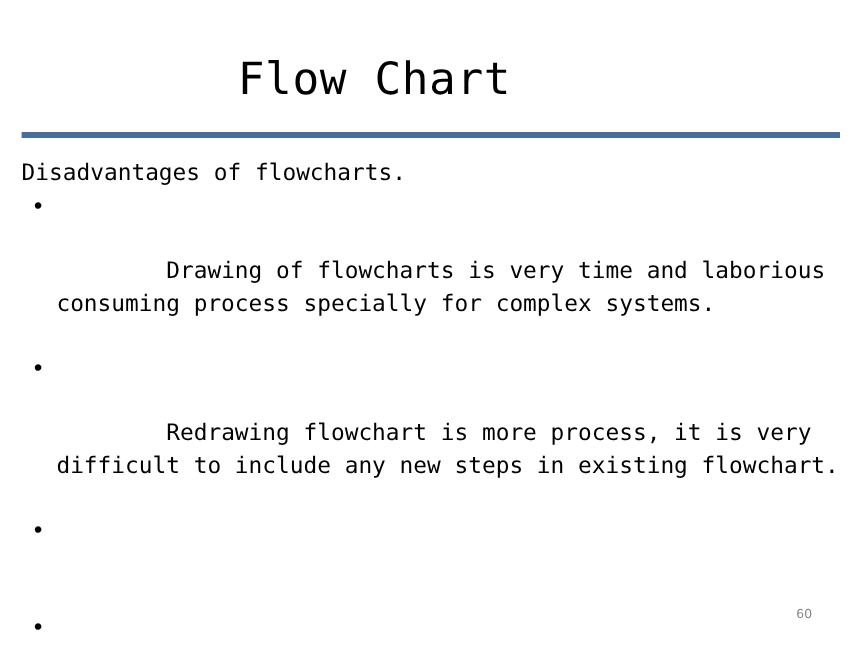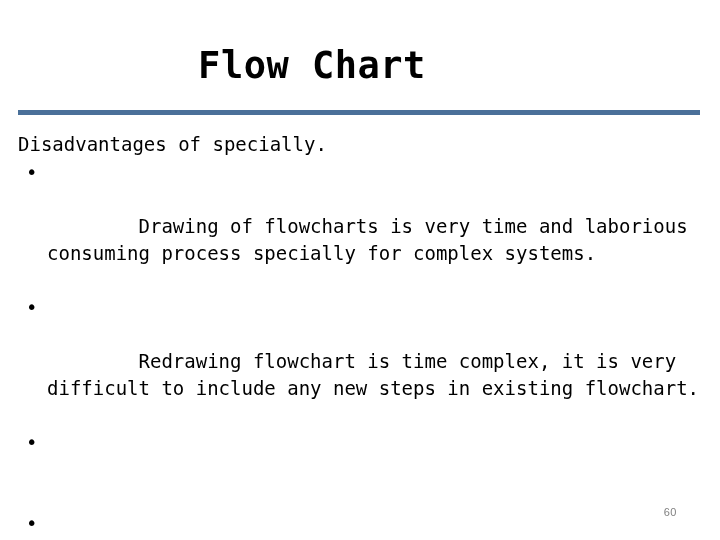--- a/index.html
+++ b/index.html
@@ -24,21 +24,21 @@
 
   
   .slide-title {
     position: absolute;
     left: 0;
     top: 44px;
     width: 624px;
     text-align: center;
     font-family: "DejaVu Sans Mono", monospace;
     font-size: 37px;
-    font-weight: 700;
+    font-weight: 400;
     letter-spacing: 0.5px;
     color: #000000;
     line-height: 44px;
     white-space: pre;
   }
 
   
   .title-rule {
     position: absolute;
     left: 18px;
@@ -104,30 +104,30 @@
 <body>
 
 <div class="slide">
 
   <div class="slide-title">Flow Chart</div>
 
   <div class="title-rule"></div>
 
   <div class="body-block">
 
-    <p class="lead-line">Disadvantages of specially.</p>
+    <p class="lead-line">Disadvantages of flowcharts.</p>
 
     <ul class="bullet-list">
       <li class="bullet-item">
         <span class="bullet-marker">•</span>
         <span>Drawing of flowcharts is very time and laborious consuming process specially for complex systems.</span>
       </li>
       <li class="bullet-item">
         <span class="bullet-marker">•</span>
-        <span>Redrawing flowchart is time complex, it is very difficult to include any new steps in existing flowchart.</span>
+        <span>Redrawing flowchart is more process, it is very difficult to include any new steps in existing flowchart.</span>
       </li>
       <li class="bullet-item">
         <span class="bullet-marker">•</span>
       </li>
       <li class="bullet-item">
         <span class="bullet-marker">•</span>
         
       </li>
     </ul>
 

